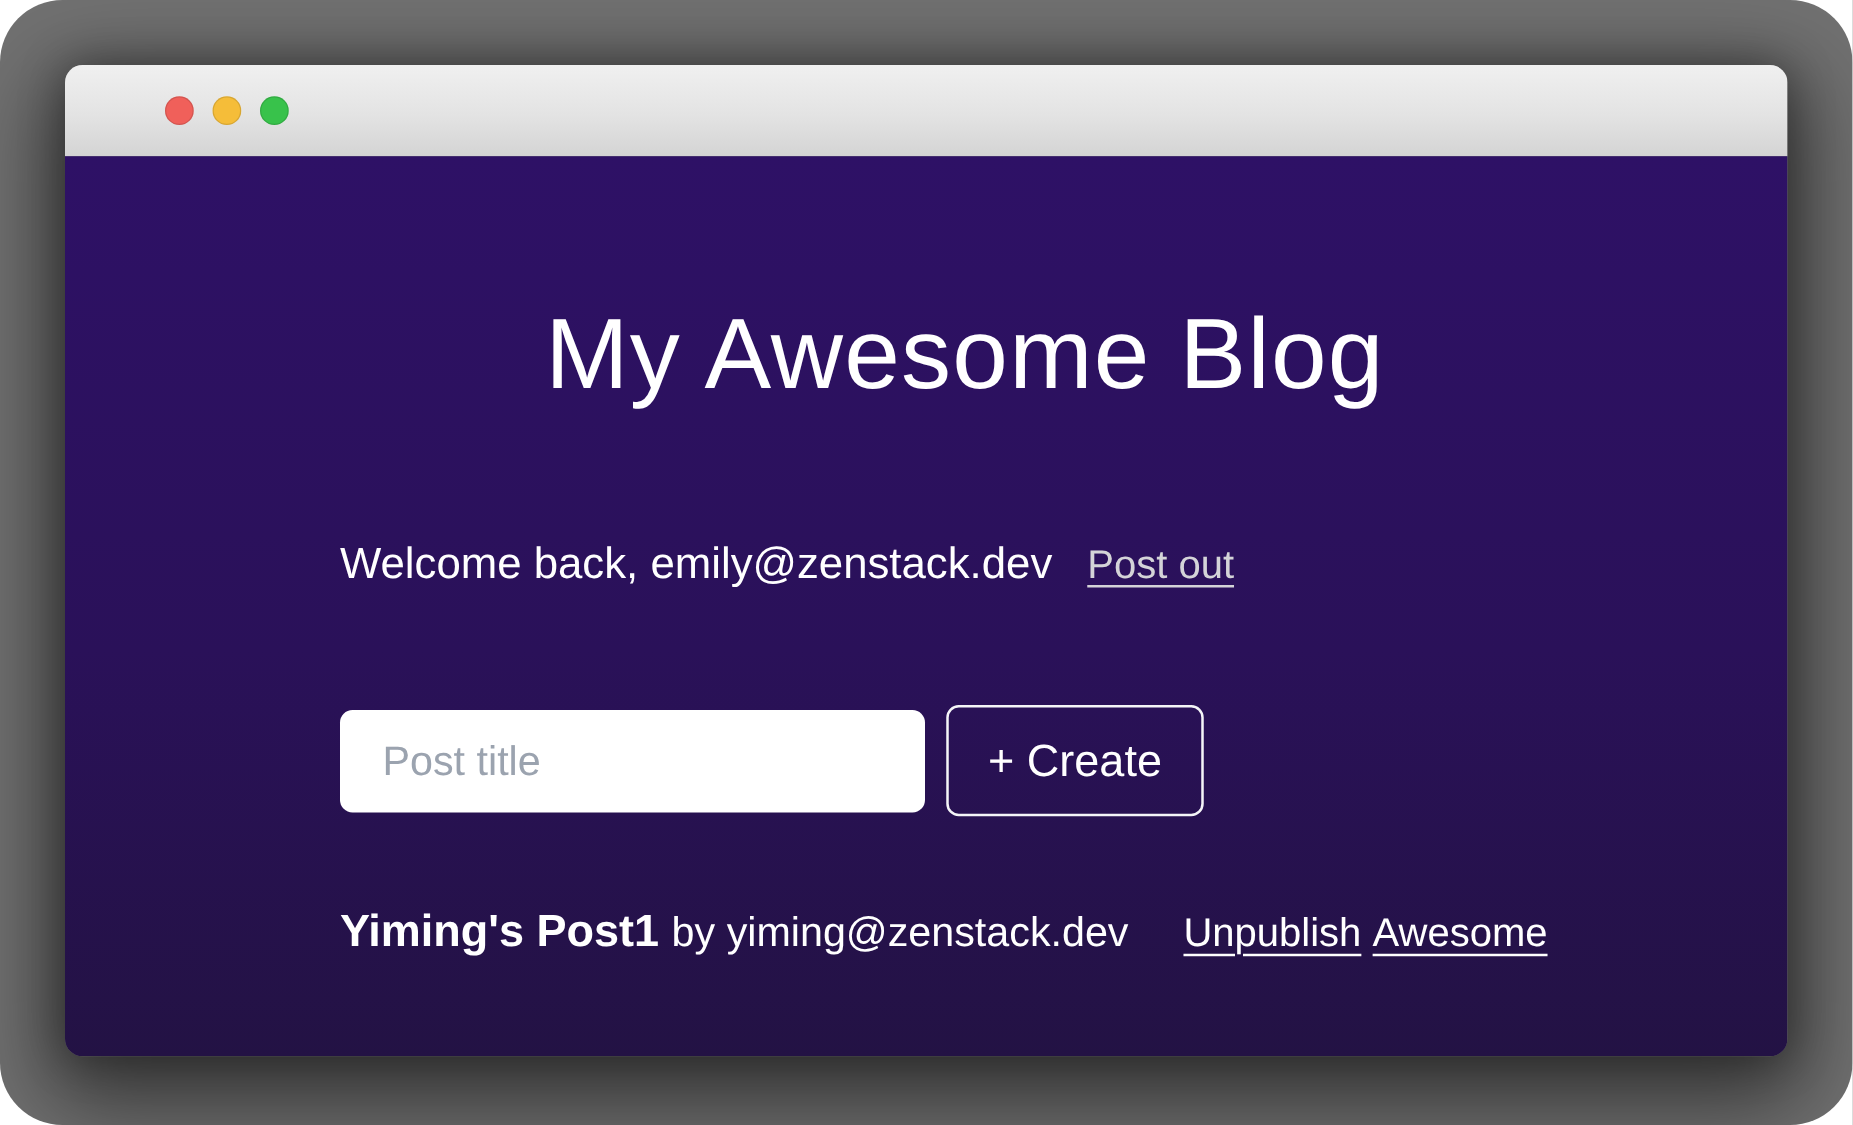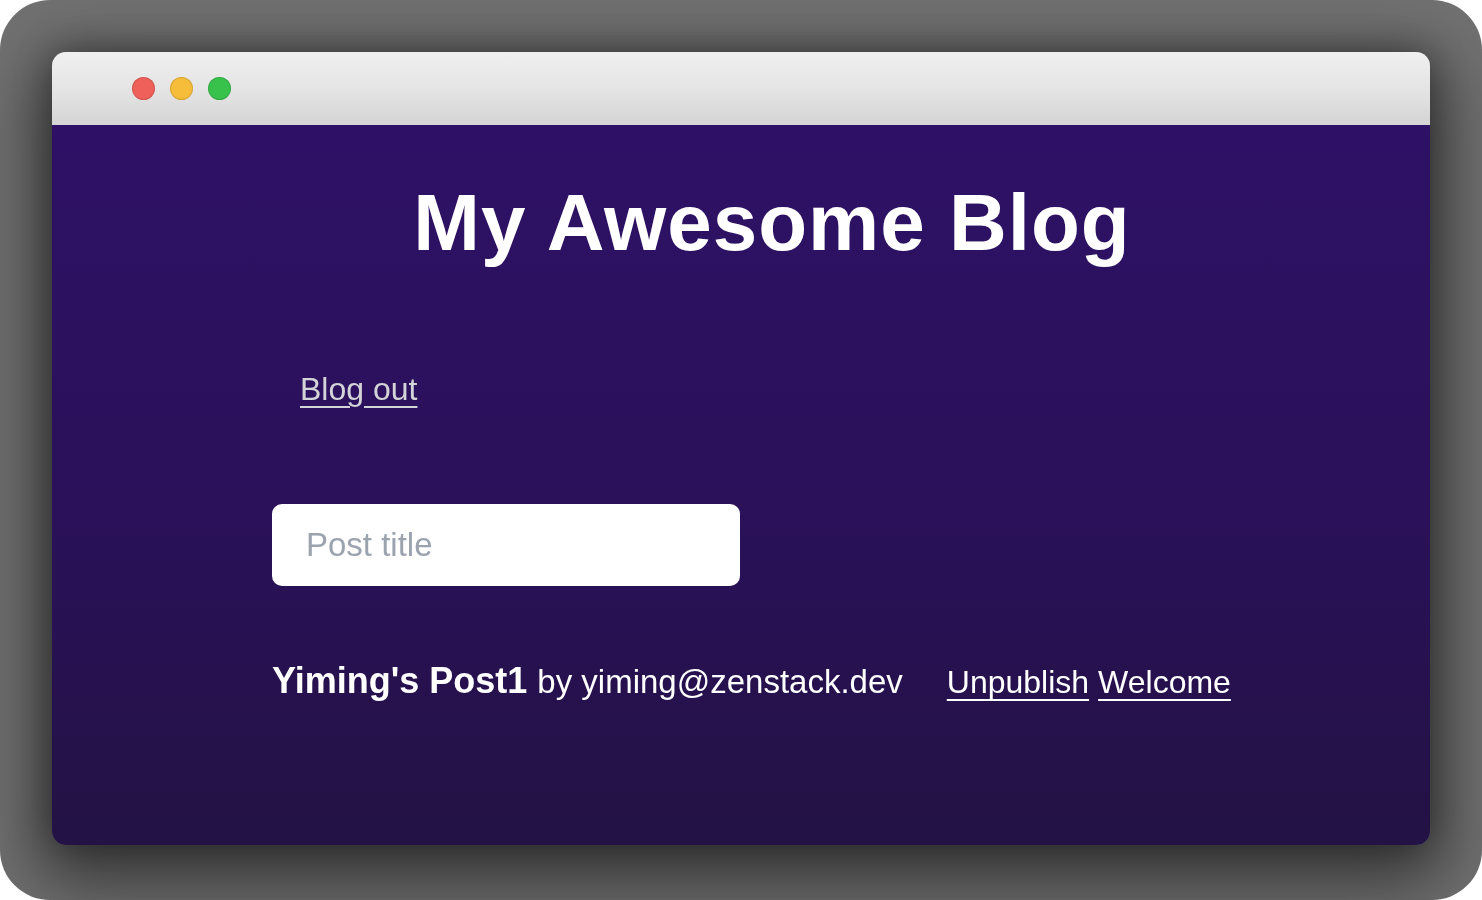--- a/index.html
+++ b/index.html
@@ -48,24 +48,24 @@
     background: linear-gradient(180deg, #2e1166 0%, #2a1159 55%, #231244 100%);
     color: #ffffff;
   }
 
   .content {
     margin-left: 220px;
     width: 1000px;
   }
 
   h1.blog-title {
-    padding-top: 48px;
+    padding-top: 108px;
     font-size: 80px;
     line-height: 1.25;
-    font-weight: 700;
+    font-weight: 400;
     letter-spacing: 1px;
     text-align: center;
     color: #ffffff;
   }
 
   .user-row {
     margin-top: 97px;
     display: flex;
     align-items: baseline;
     font-size: 35px;
@@ -143,33 +143,35 @@
       <span class="dot yellow"></span>
       <span class="dot green"></span>
     </div>
 
     <div class="page">
       <div class="content">
 
         <h1 class="blog-title">My Awesome Blog</h1>
 
         <div class="user-row">
-          <a class="signout-link">Blog out</a>
+          <span>Welcome back, emily@zenstack.dev</span>
+          <a class="signout-link">Post out</a>
         </div>
 
         <div class="create-row">
           <input class="post-title-input" type="text" placeholder="Post title" style="">
+          <button class="create-btn">+ Create</button>
         </div>
 
         <div class="post-row">
           <span class="post-title">Yiming's Post1</span>
           <span class="post-byline">by yiming@zenstack.dev</span>
           <span class="post-actions">
             <a>Unpublish</a>
-            <a>Welcome</a>
+            <a>Awesome</a>
           </span>
         </div>
 
       </div>
     </div>
 
   </div>
 </div>
 
 </body></html>

